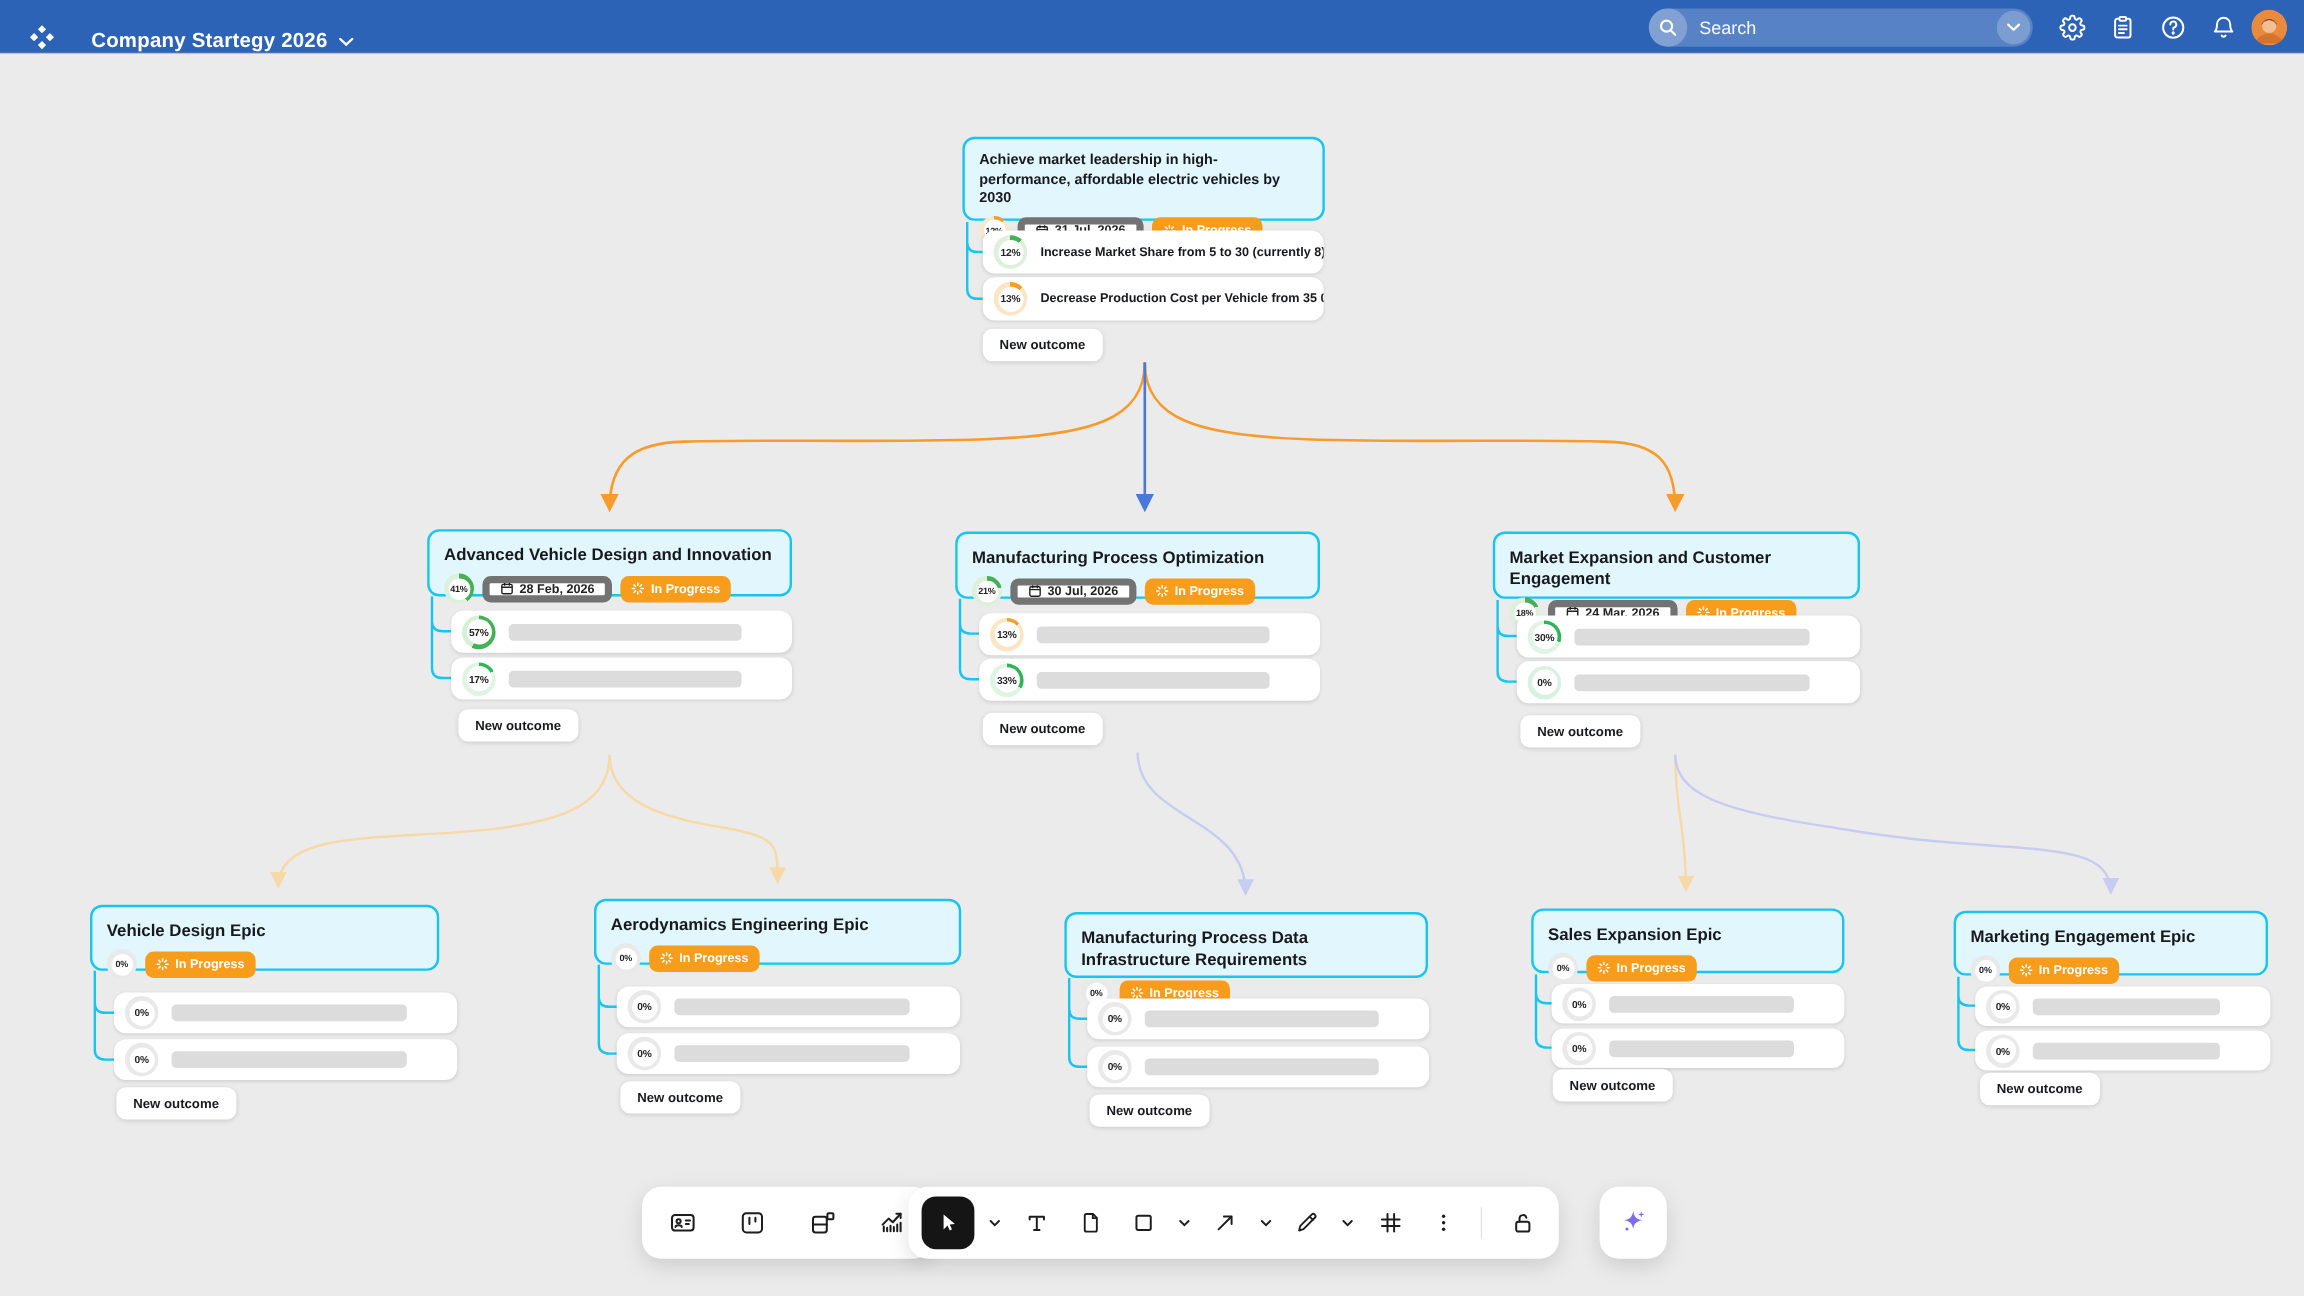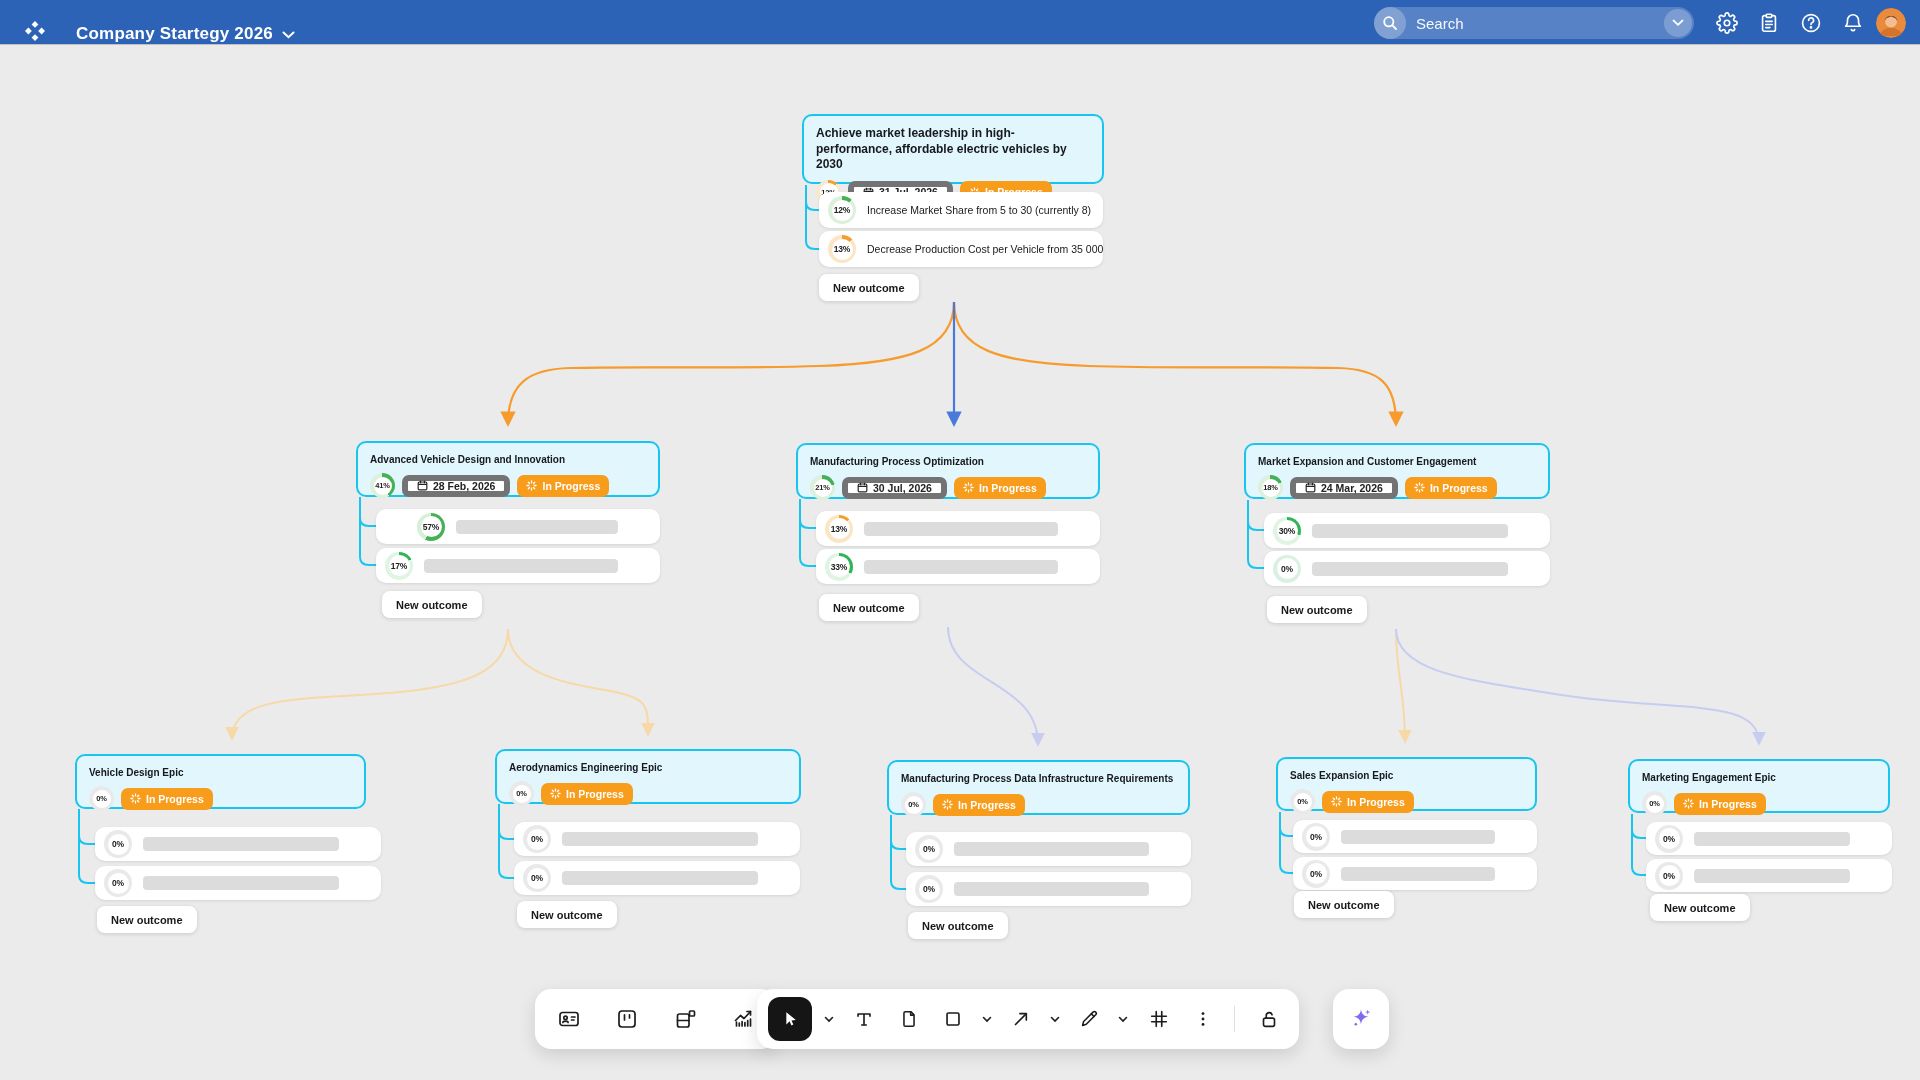--- a/index.html
+++ b/index.html
@@ -21,39 +21,39 @@
   .search-chevron { width:28px; height:28px; margin-right:2px; border-radius:50%; background:rgba(255,255,255,.22); display:flex; align-items:center; justify-content:center; cursor:pointer; flex:none; }
   .hicon { width:42px; height:42px; display:flex; align-items:center; justify-content:center; cursor:pointer; }
   .avatar { width:30px; height:30px; border-radius:50%; overflow:hidden; margin:0 14px 0 2px; cursor:pointer; flex:none; }
 
   
   .canvas { position:absolute; inset:44px 0 0 0; }
   svg.connectors { position:absolute; left:0; top:-44px; width:1920px; height:1080px; pointer-events:none; }
 
   
   .card { position:absolute; background:#E1F6FD; border:2px solid #18C5EF; border-radius:10px; padding:10px 12px; cursor:pointer; }
-  .card-title { font-size:10px; font-weight:bold; color:#17191c; line-height:1.3; }
+  .card-title { font-size:14px; font-weight:bold; color:#17191c; line-height:1.3; }
   .obj-title { font-size:12px; }
   .badge-row { display:flex; align-items:center; gap:7px; margin-top:7px; }
 
   .ring { border-radius:50%; display:flex; align-items:center; justify-content:center; flex:none; }
   .ring-card { width:25px; height:25px; }
   .ring-row { width:28px; height:28px; }
   .ring-val { background:#fff; border-radius:50%; display:flex; align-items:center; justify-content:center;
               font-weight:bold; color:#222; width:calc(100% - 7px); height:calc(100% - 7px); font-size:7.5px; letter-spacing:-.2px; }
   .ring-row .ring-val { font-size:8.5px; }
 
   .date-chip { height:22px; background:#fff; border:6px solid #737373; border-radius:7px; display:flex; align-items:center; gap:5px;
                padding:0 9px; font-size:10.5px; font-weight:bold; color:#222; cursor:pointer; }
   .status-badge { height:22px; background:#F79C1B; border-radius:7px; display:flex; align-items:center; gap:5px; padding:0 9px;
                   font-size:10.5px; font-weight:bold; color:#fff; cursor:pointer; }
 
   .row { position:absolute; height:35px; background:#fff; border-radius:10px; box-shadow:0 1px 3px rgba(0,0,0,.10);
          display:flex; align-items:center; gap:11px; padding-left:9px; cursor:pointer; }
-  .row-text { font-size:10.5px; font-weight:normal; color:#17191c; white-space:nowrap; overflow:hidden; }
+  .row-text { font-size:10.5px; font-weight:bold; color:#17191c; white-space:nowrap; overflow:hidden; }
   .skeleton { flex:1; height:14px; background:#DCDCDC; border-radius:4px; margin-right:42px; }
 
   .new-outcome { position:absolute; height:27px; padding:0 14px; background:#fff; border:none; border-radius:8px;
                  box-shadow:0 1px 4px rgba(0,0,0,.14); font-size:11px; font-weight:bold; color:#17191c;
                  font-family:"Liberation Sans",sans-serif; cursor:pointer; }
 
   
   .palette { position:absolute; background:#fff; border-radius:16px; box-shadow:0 6px 18px rgba(0,0,0,.13);
              display:flex; align-items:center; }
   .tbtn { width:44px; height:44px; border-radius:12px; display:flex; align-items:center; justify-content:center; cursor:pointer; flex:none; }
@@ -225,21 +225,21 @@
         </span>
         <span class="status-badge">
           <svg width="11" height="11" viewBox="0 0 12 12" stroke="#fff" stroke-width="1.4" stroke-linecap="round">
               <path d="M6 1 V3 M6 9 V11 M1 6 H3 M9 6 H11 M2.5 2.5 L3.9 3.9 M8.1 8.1 L9.5 9.5 M9.5 2.5 L8.1 3.9 M3.9 8.1 L2.5 9.5"></path>
             </svg>
           <span>In Progress</span>
         </span>
       </div>
     </div>
     <div class="row" style="left:376px;top:465px;width:284px">
-      <span class="ring ring-row" style="background: conic-gradient(rgb(69, 176, 84) 57%, rgb(215, 238, 215) 0deg); margin-left: 32px;">
+      <span class="ring ring-row" style="background: conic-gradient(rgb(69, 176, 84) 57%, rgb(215, 238, 215) 0deg);">
           <span class="ring-val">57%</span>
         </span>
       <span class="skeleton"></span>
     </div>
     <div class="row" style="left:376px;top:504px;width:284px">
       <span class="ring ring-row" style="background: conic-gradient(rgb(47, 180, 87) 17%, rgb(223, 244, 227) 0deg);">
           <span class="ring-val">17%</span>
         </span>
       <span class="skeleton"></span>
     </div>

